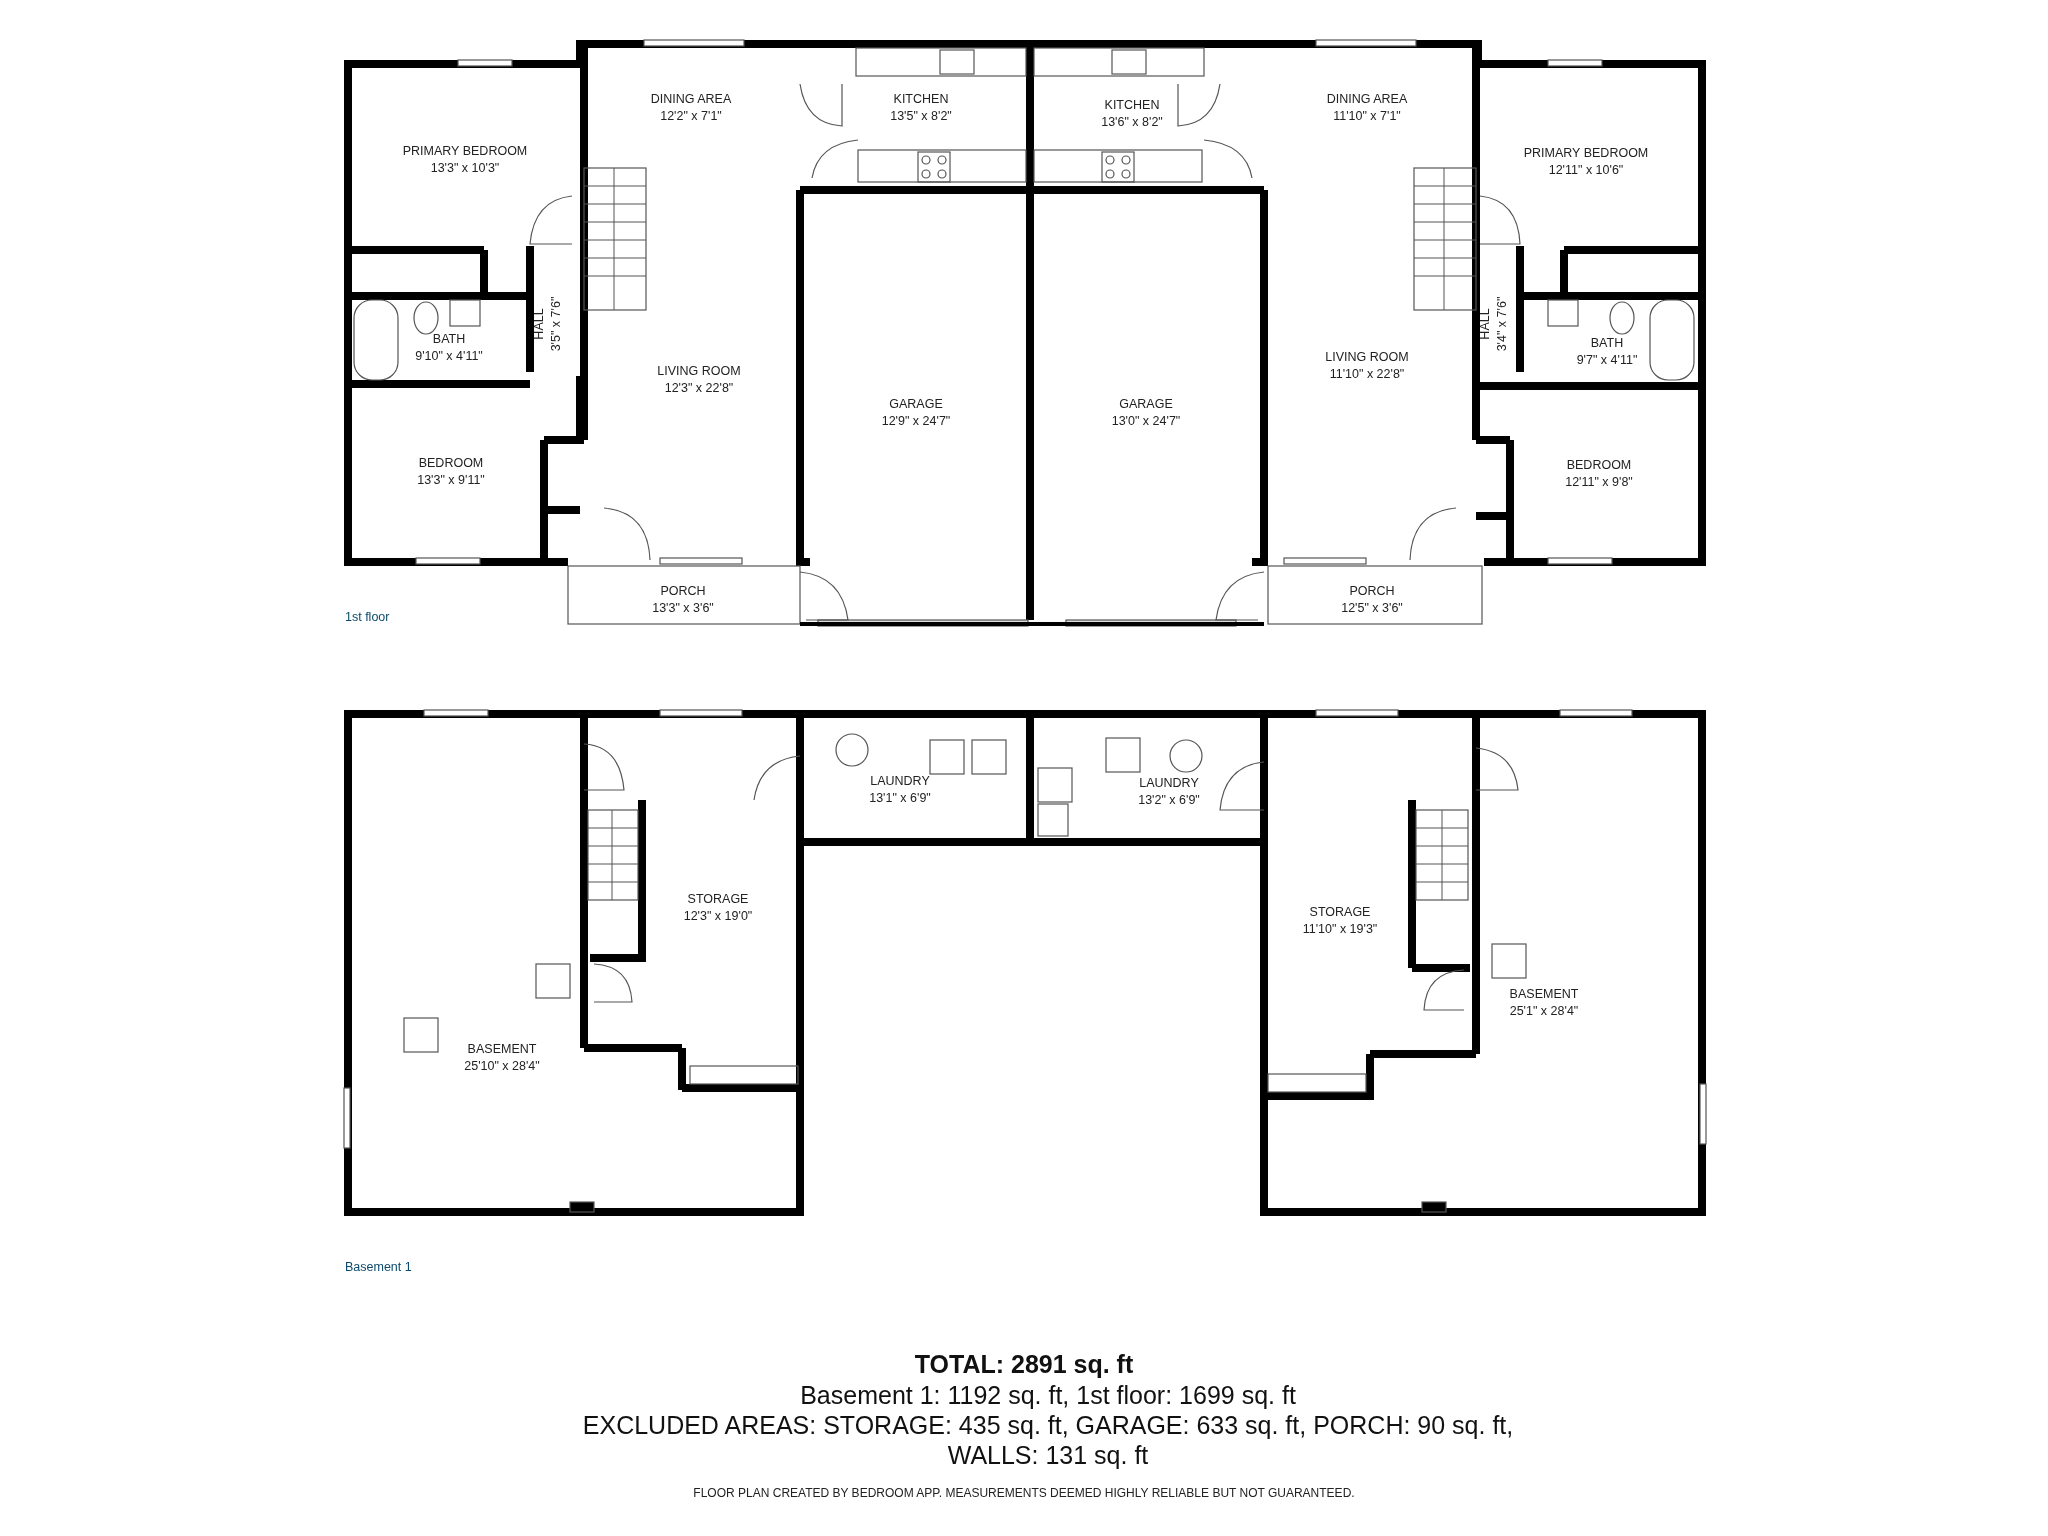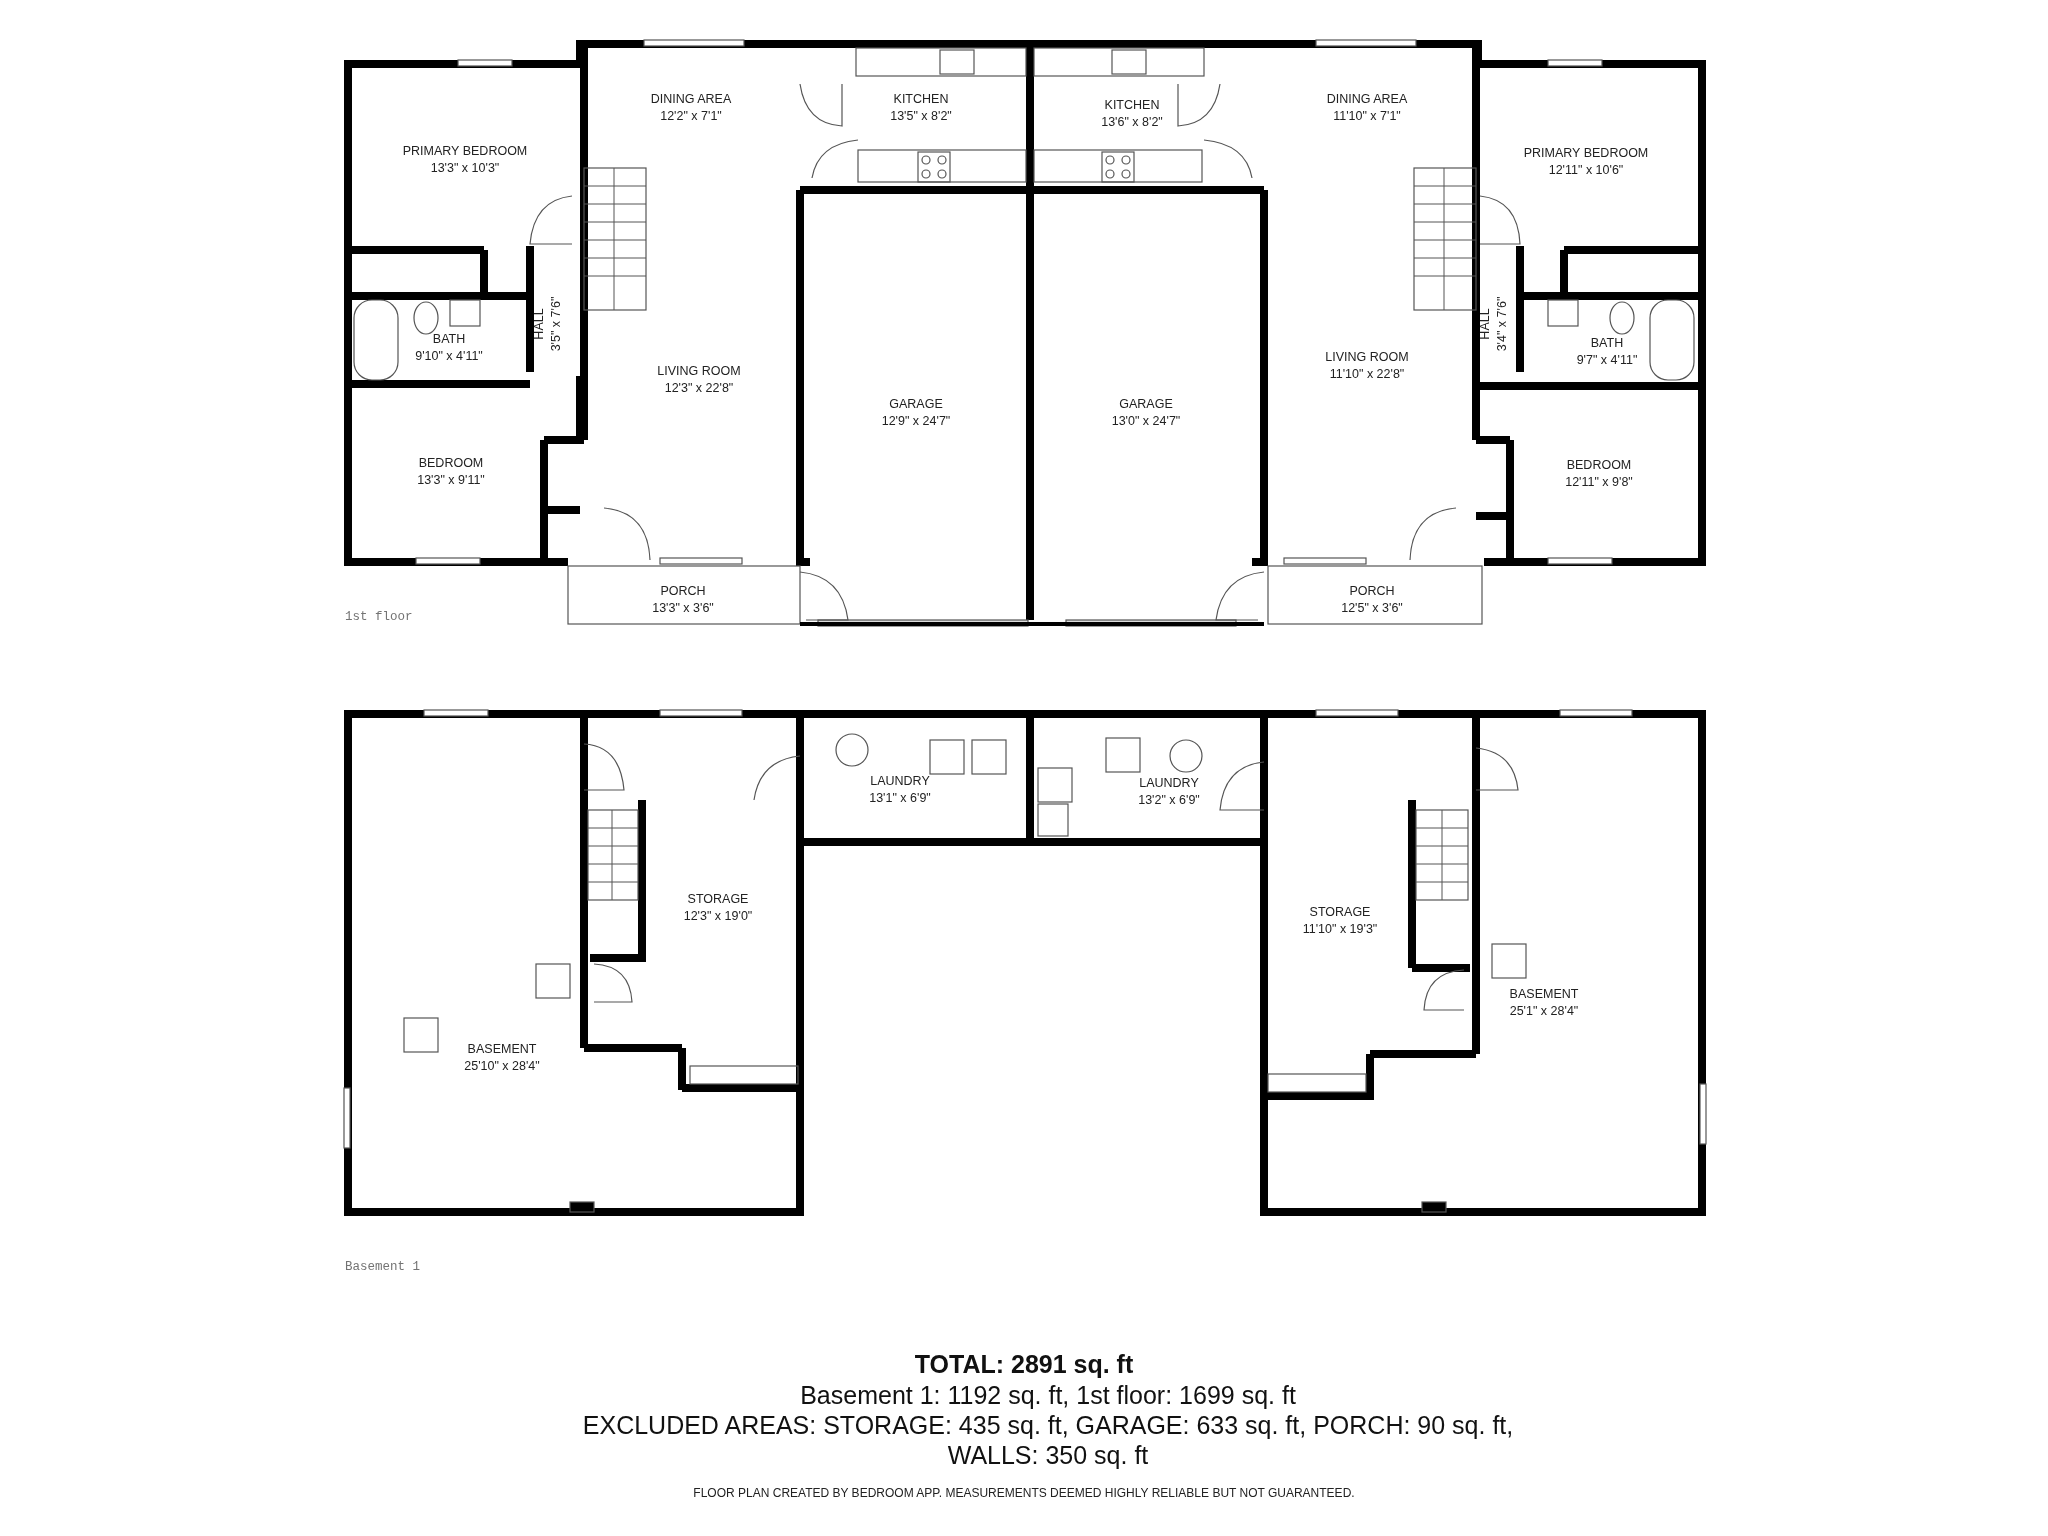--- a/index.html
+++ b/index.html
@@ -3,21 +3,21 @@
 <meta charset="utf-8">
 <style>
   html, body { margin:0; padding:0; background:#ffffff; }
   body { width:2048px; height:1536px; position:relative; overflow:hidden;
          font-family:"DejaVu Sans", sans-serif; color:#222; }
   #plan { position:absolute; left:0; top:0; }
   .room-label { position:absolute; transform:translate(-50%,-50%); text-align:center;
                 font-family:"Liberation Sans", sans-serif; font-size:12.5px; line-height:17px; color:#222; white-space:nowrap; }
   .room-label .dim { display:block; }
   .room-label.vert { transform:translate(-50%,-50%) rotate(-90deg); }
-  .floor-label { position:absolute; font-family:Liberation Mono, monospace; font-size:12.5px; color:#737373; }
+  .floor-label { position:absolute; font-family:Liberation Sans, sans-serif; font-size:12.5px; color:#0c4a6e; }
   .summary { position:absolute; left:0; width:2048px; top:1348px; text-align:center;
              font-family:"Liberation Sans", sans-serif; color:#111; }
   .summary .total { font-size:25px; font-weight:bold; line-height:32px; }
   .summary .line { font-size:25px; line-height:30px;margin-left:48px; }
   .disclaimer { position:absolute; left:0; width:2048px; top:1486px; text-align:center;
                 font-family:"Liberation Sans", sans-serif; font-size:12px; color:#222; }
 </style>
 </head>
 <body>
 
@@ -238,15 +238,15 @@
 <div class="room-label" style="left:1340px;top:921px;"><span>STORAGE</span><span class="dim">11'10" x 19'3"</span></div>
 <div class="room-label" style="left:502px;top:1058px;"><span>BASEMENT</span><span class="dim">25'10" x 28'4"</span></div>
 <div class="room-label" style="left:1544px;top:1003px;"><span>BASEMENT</span><span class="dim">25'1" x 28'4"</span></div>
 
 <div class="floor-label" style="left:345px;top:1260px;">Basement 1</div>
 
 <div class="summary">
   <div class="total">TOTAL: 2891 sq. ft</div>
   <div class="line">Basement 1: 1192 sq. ft, 1st floor: 1699 sq. ft</div>
   <div class="line">EXCLUDED AREAS: STORAGE: 435 sq. ft, GARAGE: 633 sq. ft, PORCH: 90 sq. ft,</div>
-  <div class="line">WALLS: 350 sq. ft</div>
+  <div class="line">WALLS: 131 sq. ft</div>
 </div>
 <div class="disclaimer">FLOOR PLAN CREATED BY BEDROOM APP. MEASUREMENTS DEEMED HIGHLY RELIABLE BUT NOT GUARANTEED.</div>
 
 </body></html>

